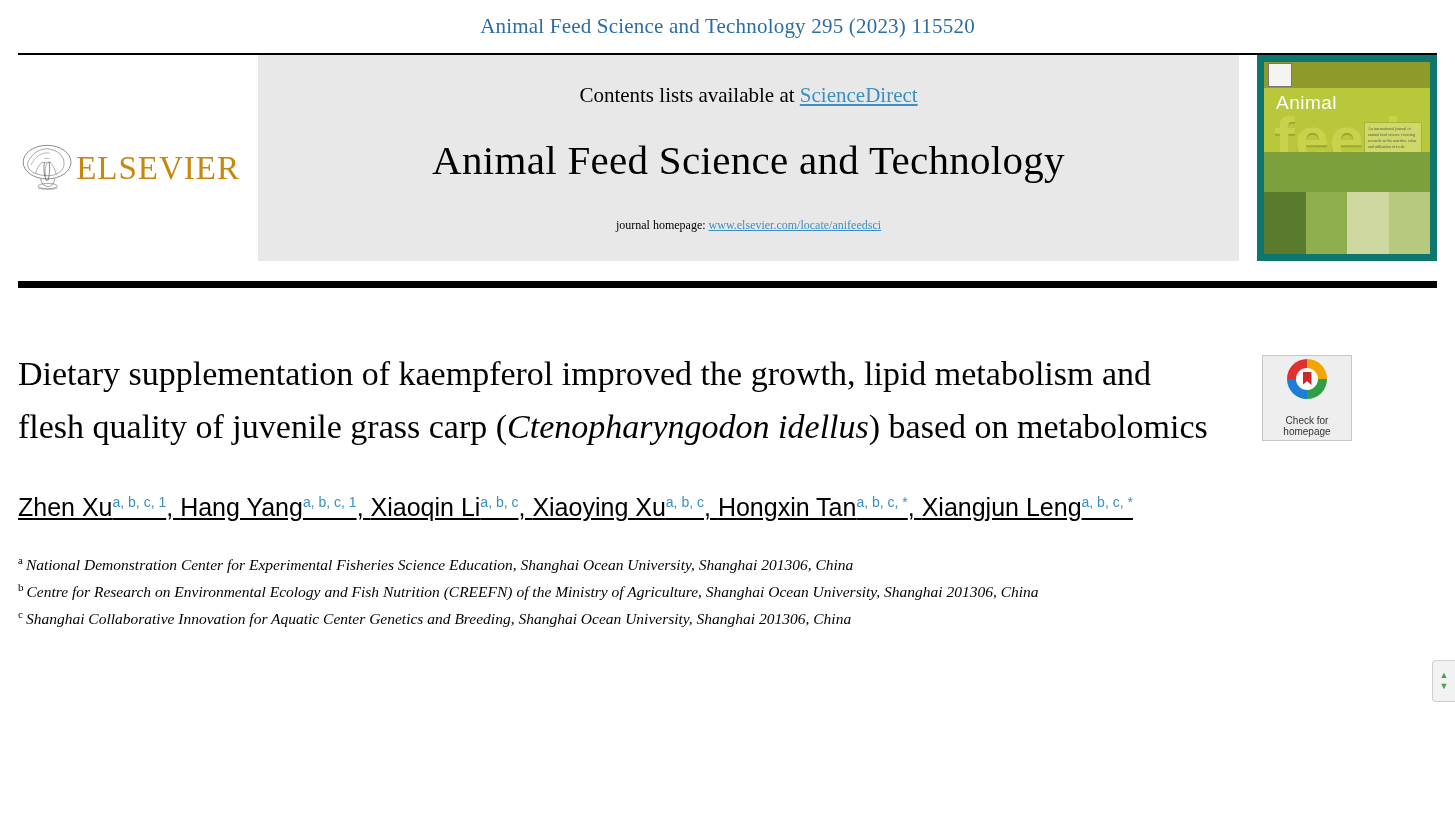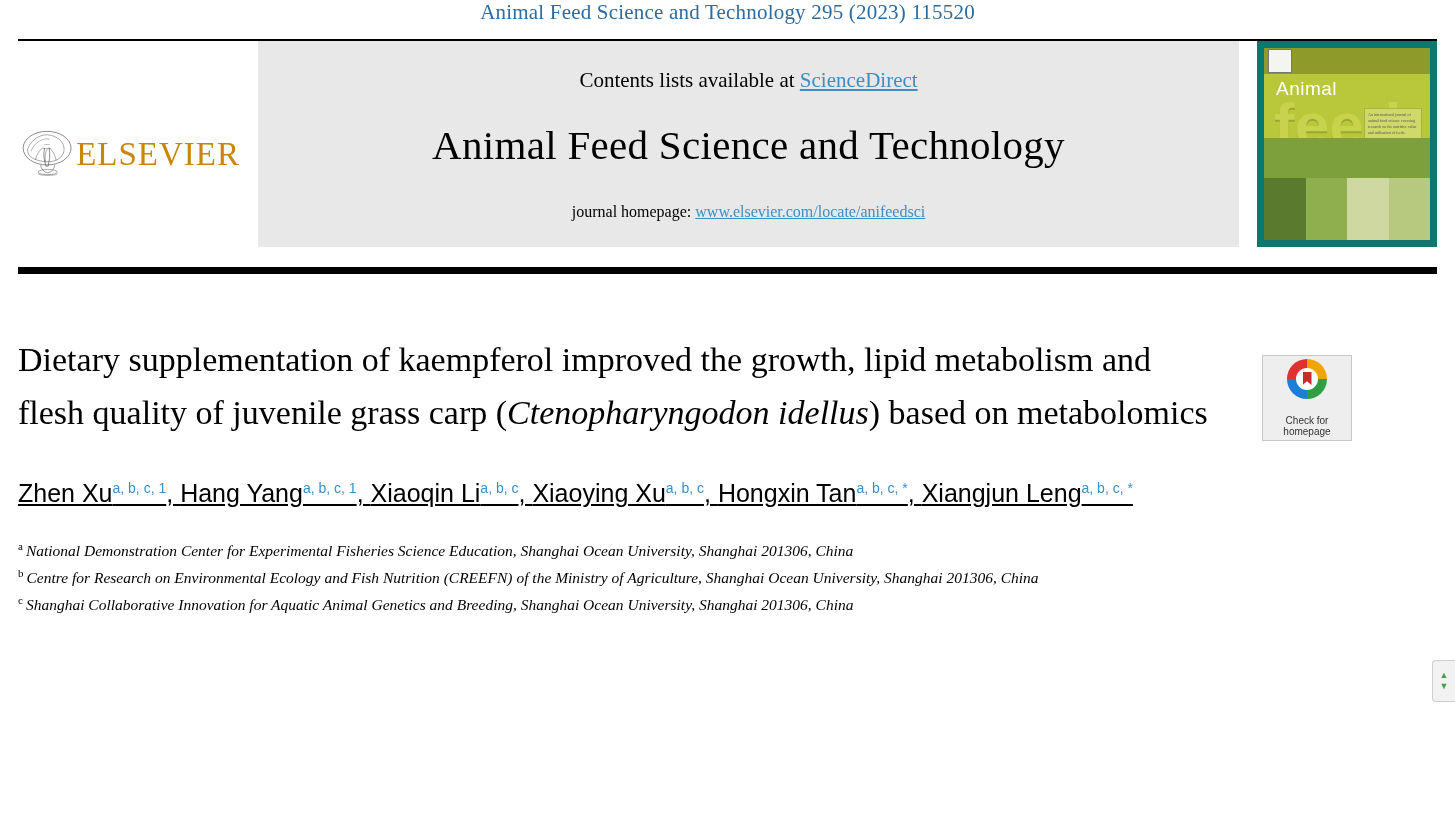--- a/index.html
+++ b/index.html
@@ -15,20 +15,21 @@
     position: relative;
     overflow: hidden;
   }
 
   
   .running-head {
     text-align: center;
     font-family: "Liberation Serif", serif;
     font-size: 21px;
     color: #2b6ca3;
+    padding-top: 14px;
     letter-spacing: 0.2px;
   }
 
   
   .masthead {
     margin: 14px 18px 0 18px;
     border-top: 2px solid #000;
     display: flex;
     align-items: stretch;
     height: 216px;
@@ -74,21 +75,21 @@
   .link {
     color: #3a8fc4;
   }
   .journal-title {
     font-size: 41px;
     margin: 28px 0 34px 0;
     letter-spacing: 0.3px;
     text-align: center;
   }
   .homepage-line {
-    font-size: 16px;
+    font-size: 12px;
   }
   .cover-thumb {
     width: 180px;
     flex: 0 0 180px;
     height: 206px;
     position: relative;
     overflow: hidden;
     background: #b9c83a;
     border: 7px solid #0f766e;
     box-sizing: border-box;
@@ -365,20 +366,20 @@
     <span><span>Hang Yang</span><sup>a, b, c, 1</sup><span>, </span></span>
     <span><span>Xiaoqin Li</span><sup>a, b, c</sup><span>, </span></span>
     <span><span>Xiaoying Xu</span><sup>a, b, c</sup><span>, </span></span>
     <span><span>Hongxin Tan</span><sup>a, b, c, *</sup><span>, </span></span>
     <span><span>Xiangjun Leng</span><sup>a, b, c, *</sup></span>
   </div>
 
   <div class="affiliations">
     <div><span class="marker">a</span><span>National Demonstration Center for Experimental Fisheries Science Education, Shanghai Ocean University, Shanghai 201306, China</span></div>
     <div><span class="marker">b</span><span>Centre for Research on Environmental Ecology and Fish Nutrition (CREEFN) of the Ministry of Agriculture, Shanghai Ocean University, Shanghai 201306, China</span></div>
-    <div><span class="marker">c</span><span>Shanghai Collaborative Innovation for Aquatic Animal Genetics and Breeding, Shanghai Ocean University, Shanghai 201306, China</span></div>
+    <div><span class="marker">c</span><span>Shanghai Collaborative Innovation for Aquatic Center Genetics and Breeding, Shanghai Ocean University, Shanghai 201306, China</span></div>
   </div>
 </div>
 
 <div class="edge-widget">
   <span>▲</span>
   <span>▼</span>
 </div>
 
 </body></html>

